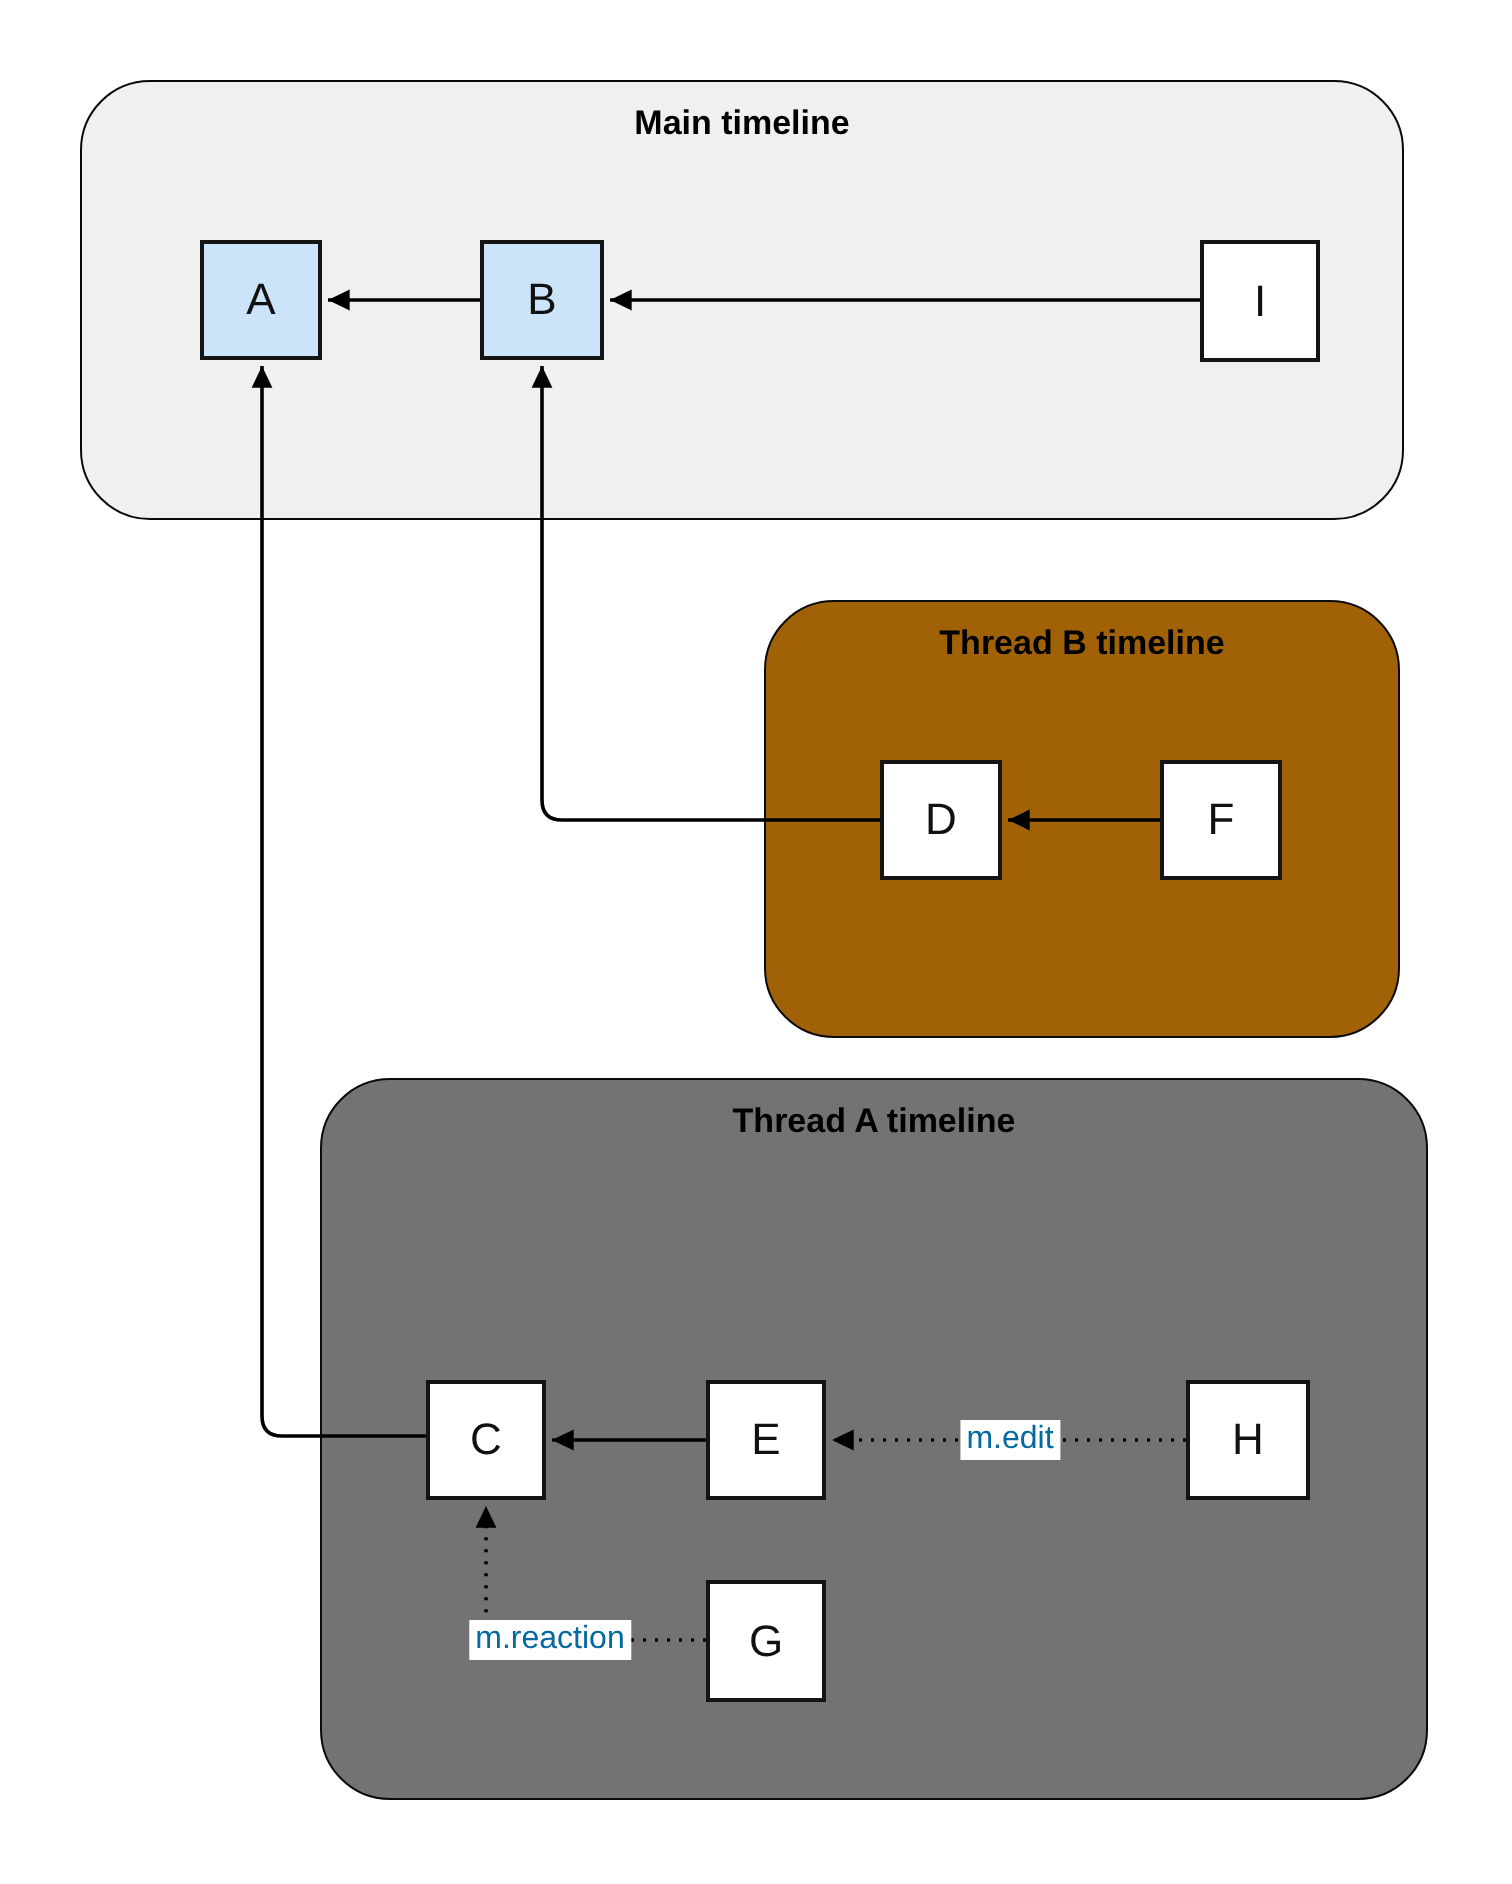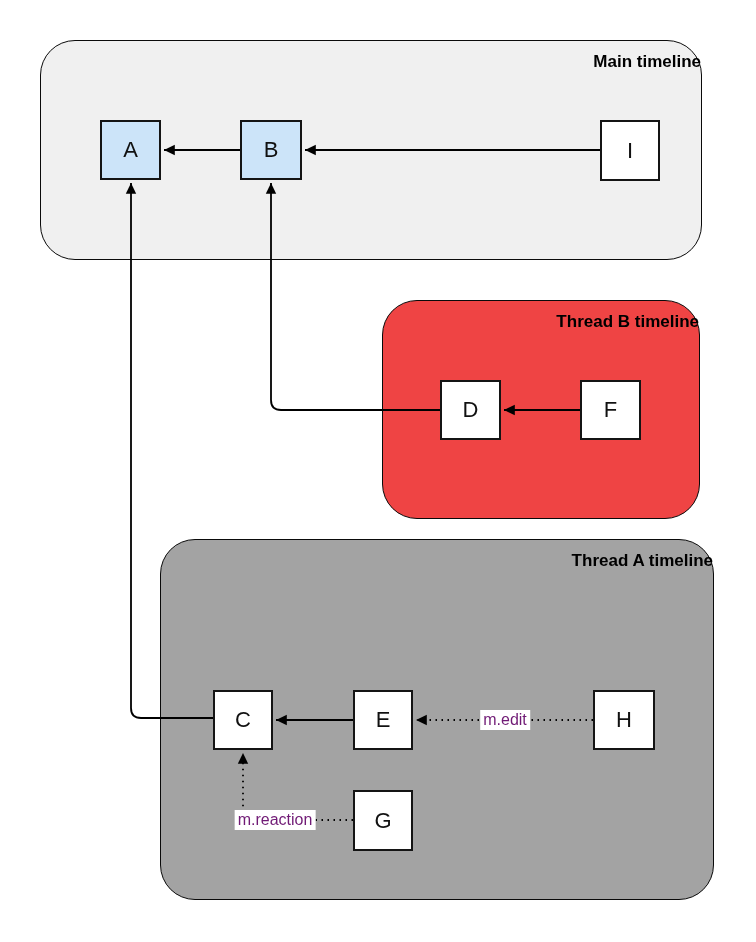--- a/index.html
+++ b/index.html
@@ -21,21 +21,21 @@
     border: 1.6px solid #0a0a0a;
     border-radius: 35px;
     box-sizing: border-box;
     z-index: 1;
   }
   .container-title {
     position: absolute;
     top: 11px;
     left: 0;
     right: 0;
-    text-align: right;
+    text-align: center;
     font-weight: bold;
     font-size: 17px;
     color: #000000;
   }
   svg.edges {
     position: absolute;
     left: 0;
     top: 0;
     width: 756px;
     height: 942px;
@@ -65,21 +65,21 @@
   }
   .node.highlight {
     background: #cce4f9;
   }
   .edge-label {
     position: absolute;
     transform: translate(-50%, -50%);
     background: #ffffff;
     padding: 1px 3px;
     font-size: 16px;
-    color: #701a75;
+    color: #0369a1;
     white-space: nowrap;
     z-index: 4;
   }
 </style>
 </head>
 <body>
 
 <div class="canvas">
   <svg class="edges">
     <defs>
@@ -92,24 +92,24 @@
       <path class="edge" d="M 580 410 L 504 410" marker-end="url(#arrowhead)"></path>
       <path class="edge" d="M 440 410 L 281 410 Q 271 410 271 400 L 271 183" marker-end="url(#arrowhead)"></path>
       <path class="edge" d="M 213 718 L 141 718 Q 131 718 131 708 L 131 183" marker-end="url(#arrowhead)"></path>
       <path class="edge" d="M 353 720 L 276 720" marker-end="url(#arrowhead)"></path>
       <path class="edge dotted" d="M 593 720 L 416 720" marker-end="url(#arrowhead)"></path>
       <path class="edge dotted" d="M 353 820 L 253 820 Q 243 820 243 810 L 243 753" marker-end="url(#arrowhead)"></path>
     </svg>
 <div class="container" style="left: 40px; top: 40px; width: 662px; height: 220px; background: rgb(240, 240, 240); border-color: rgb(10, 10, 10);">
       <div class="container-title">Main timeline</div>
     </div>
-    <div class="container" style="left: 382px; top: 300px; width: 318px; height: 219px; background: #ef4444; border-color: rgb(10, 10, 10);">
+    <div class="container" style="left: 382px; top: 300px; width: 318px; height: 219px; background: #a16207; border-color: rgb(10, 10, 10);">
       <div class="container-title">Thread B timeline</div>
     </div>
-    <div class="container" style="left: 160px; top: 539px; width: 554px; height: 361px; background: #a3a3a3; border-color: rgb(10, 10, 10);">
+    <div class="container" style="left: 160px; top: 539px; width: 554px; height: 361px; background: #737373; border-color: rgb(10, 10, 10);">
       <div class="container-title">Thread A timeline</div>
     </div>
     <div class="node highlight" style="left: 100px; top: 120px; width: 61px; height: 60px; background: rgb(204, 228, 249); border-color: rgb(20, 20, 20);">
       <span>A</span>
     </div>
     <div class="node highlight" style="left: 240px; top: 120px; width: 62px; height: 60px; background: rgb(204, 228, 249); border-color: rgb(20, 20, 20);">
       <span>B</span>
     </div>
     <div class="node" style="left: 600px; top: 120px; width: 60px; height: 61px; background: rgb(255, 255, 255); border-color: rgb(20, 20, 20);">
       <span>I</span>

